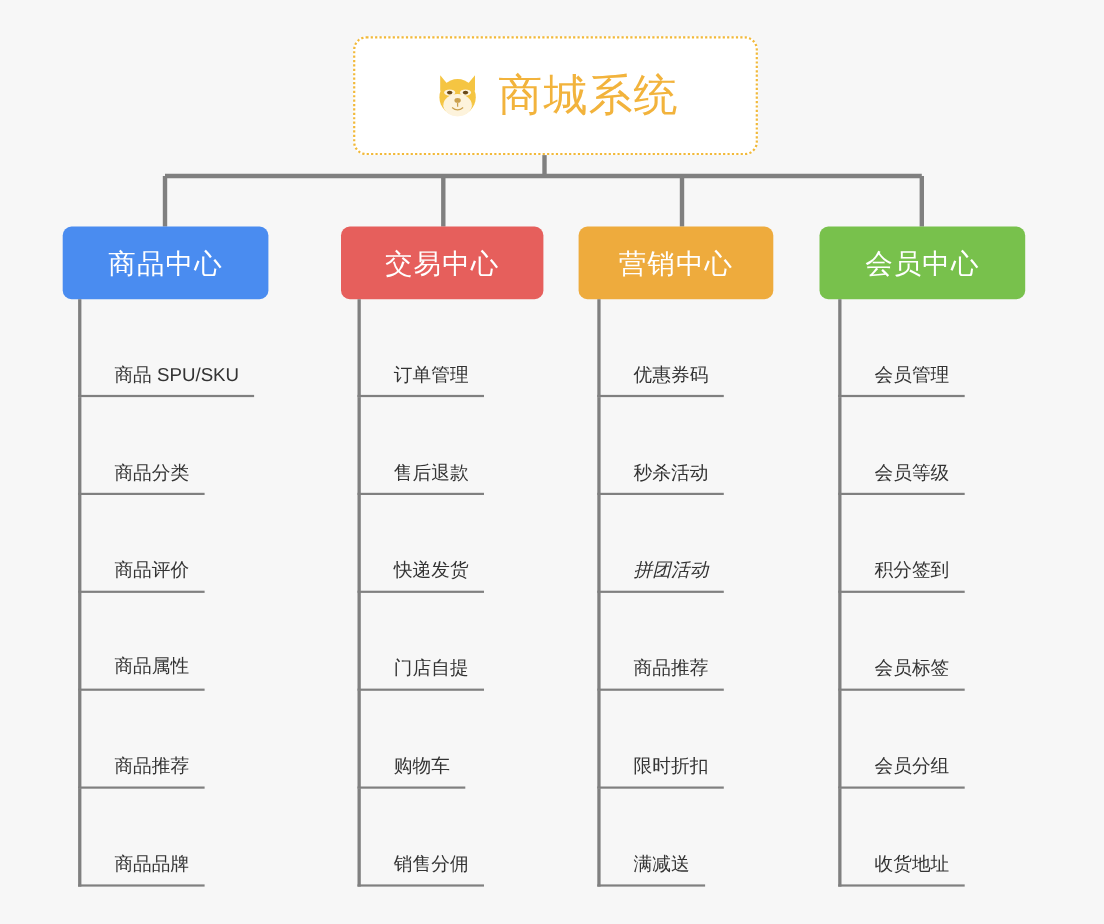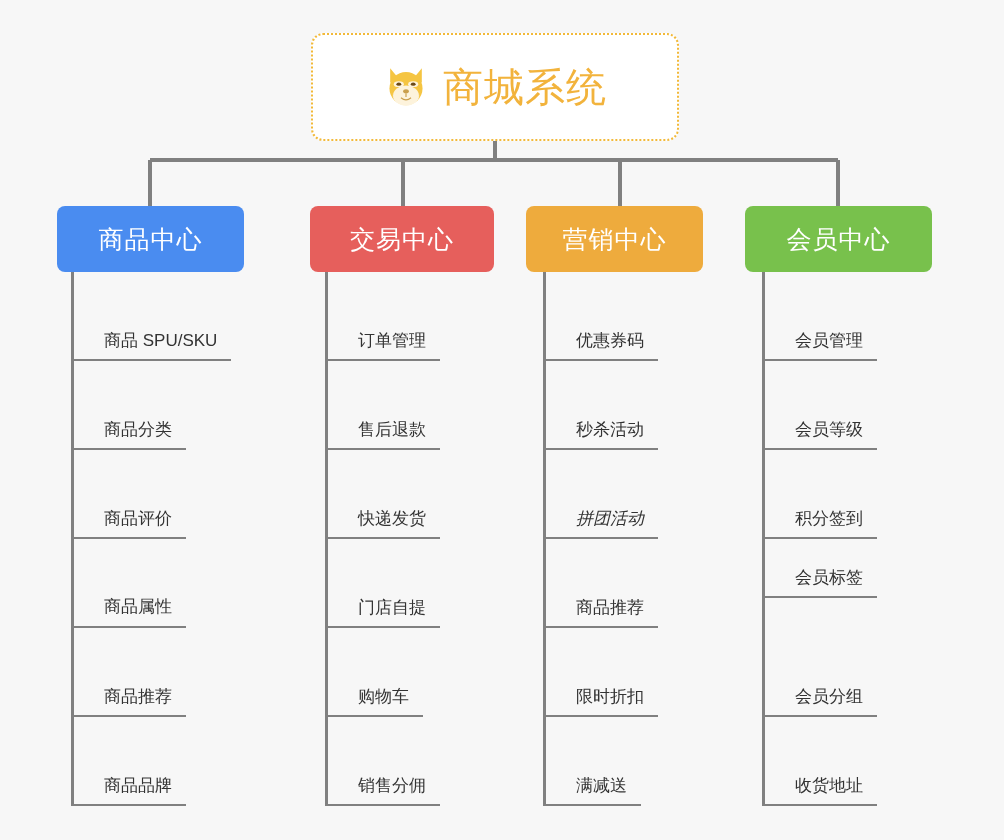--- a/index.html
+++ b/index.html
@@ -18,21 +18,21 @@
   #canvas {
     position: relative;
     width: 1004px;
     height: 840px;
     background: #f7f7f7;
   }
 
   
   .root-node {
     position: absolute;
-    left: 311px;
+    left: 321px;
     top: 33px;
     width: 368px;
     height: 108px;
     background: #ffffff;
     border: 2px dotted #f2b939;
     border-radius: 12px;
     box-sizing: border-box;
     display: flex;
     align-items: center;
     justify-content: center;
@@ -227,21 +227,21 @@
   <div class="leaf-col col-3">
     <div class="leaf-item" style="border-left-color: rgb(128, 128, 128);">
         <span class="leaf-label" style="border-bottom-color: rgb(128, 128, 128);">会员管理</span>
       </div>
     <div class="leaf-item" style="border-left-color: rgb(128, 128, 128);">
         <span class="leaf-label" style="border-bottom-color: rgb(128, 128, 128);">会员等级</span>
       </div>
     <div class="leaf-item" style="border-left-color: rgb(128, 128, 128);">
         <span class="leaf-label" style="border-bottom-color: rgb(128, 128, 128);">积分签到</span>
       </div>
-    <div class="leaf-item" style="border-left-color: rgb(128, 128, 128); align-items: center;">
+    <div class="leaf-item" style="border-left-color: rgb(128, 128, 128);">
         <span class="leaf-label" style="border-bottom-color: rgb(128, 128, 128);">会员标签</span>
       </div>
     <div class="leaf-item" style="border-left-color: rgb(128, 128, 128);">
         <span class="leaf-label" style="border-bottom-color: rgb(128, 128, 128);">会员分组</span>
       </div>
     <div class="leaf-item" style="border-left-color: rgb(128, 128, 128);">
         <span class="leaf-label" style="border-bottom-color: rgb(128, 128, 128);">收货地址</span>
       </div>
   </div>
 

